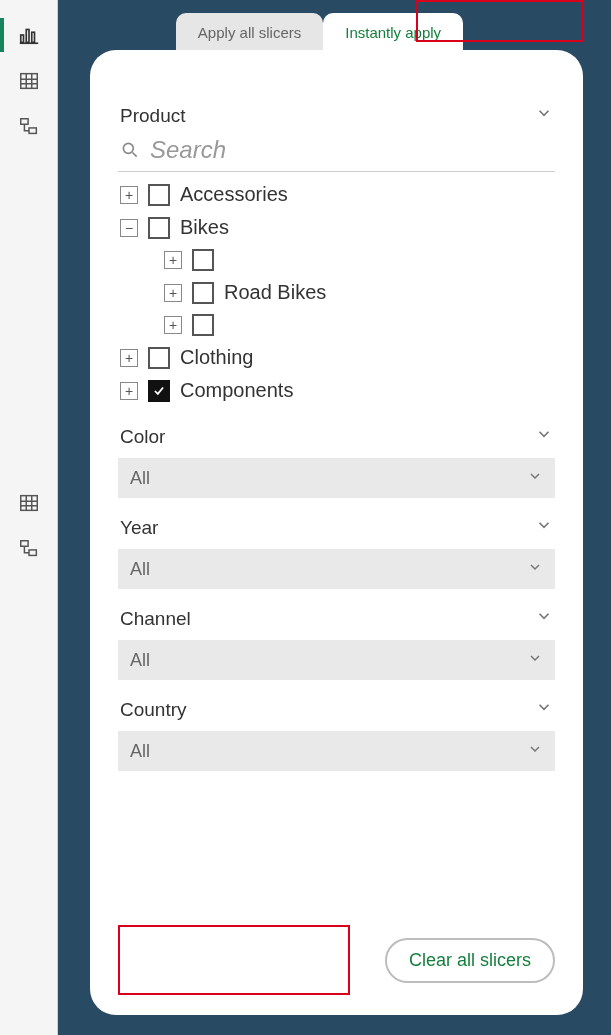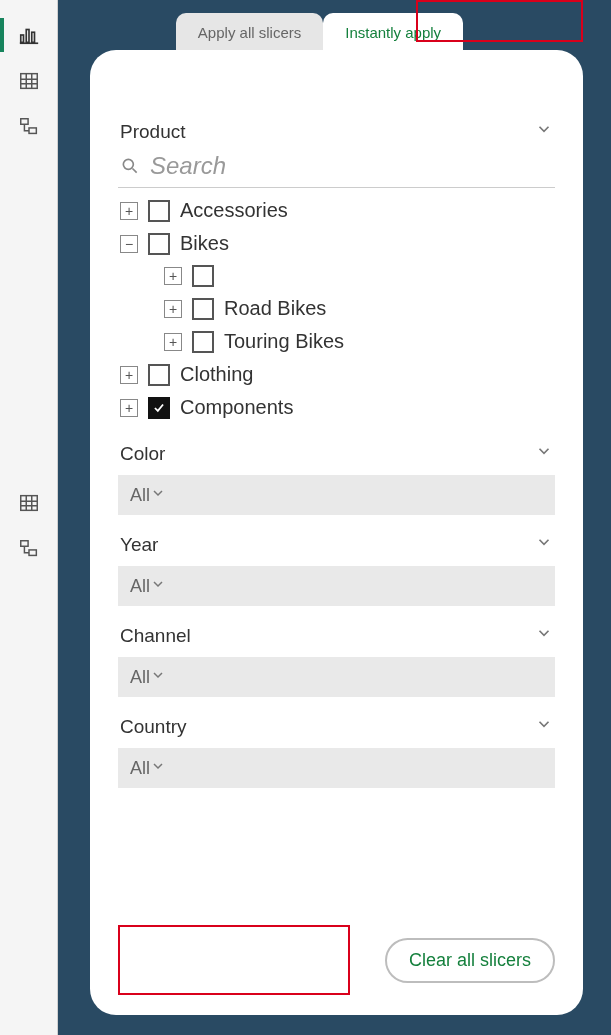--- a/index.html
+++ b/index.html
@@ -84,21 +84,21 @@
   .panel {
     position: absolute;
     top: 50px;
     left: 32px;
     right: 28px;
     bottom: 20px;
     background: #ffffff;
     border-radius: 26px;
     padding: 28px 28px 20px 28px;
   }
-  .slicer-block { margin-top: 38px; }
+  .slicer-block { margin-top: 22px; }
   .slicer-head {
     display: flex;
     justify-content: space-between;
     align-items: center;
     font-size: 19px;
     color: #333;
     padding: 4px 2px;
   }
   .slicer-head + .search-row { margin-top: 2px; }
   .search-row {
@@ -153,20 +153,21 @@
   .chk svg { display: none; }
   .slicer-group {
     margin-top: 14px;
   }
   .slicer-group .slicer-head { margin-bottom: 6px; }
   .dropdown {
     background: #e9e9e9;
     height: 40px;
     display: flex;
     align-items: center;
+    justify-content: space-between;
     padding: 6px 12px;
     color: #666;
     font-size: 18px;
   }
   .footer-row {
     position: absolute;
     left: 28px; right: 28px;
     bottom: 20px;
     height: 70px;
     display: flex;
@@ -272,21 +273,20 @@
             <span class="chk"></span>
           </div>
           <div class="tree-row child">
             <span class="expander">+</span>
             <span class="chk"></span>
             <span>Road Bikes</span>
           </div>
           <div class="tree-row child">
             <span class="expander">+</span>
             <span class="chk"></span>
-            <span>Touring Bikes</span>
           </div>
           <div class="tree-row">
             <span class="expander">+</span>
             <span class="chk"></span>
             <span>Clothing</span>
           </div>
           <div class="tree-row">
             <span class="expander">+</span>
             <span class="chk checked">
                 <svg width="14" height="14" viewBox="0 0 24 24" stroke="#fff" stroke-width="3" fill="none">

